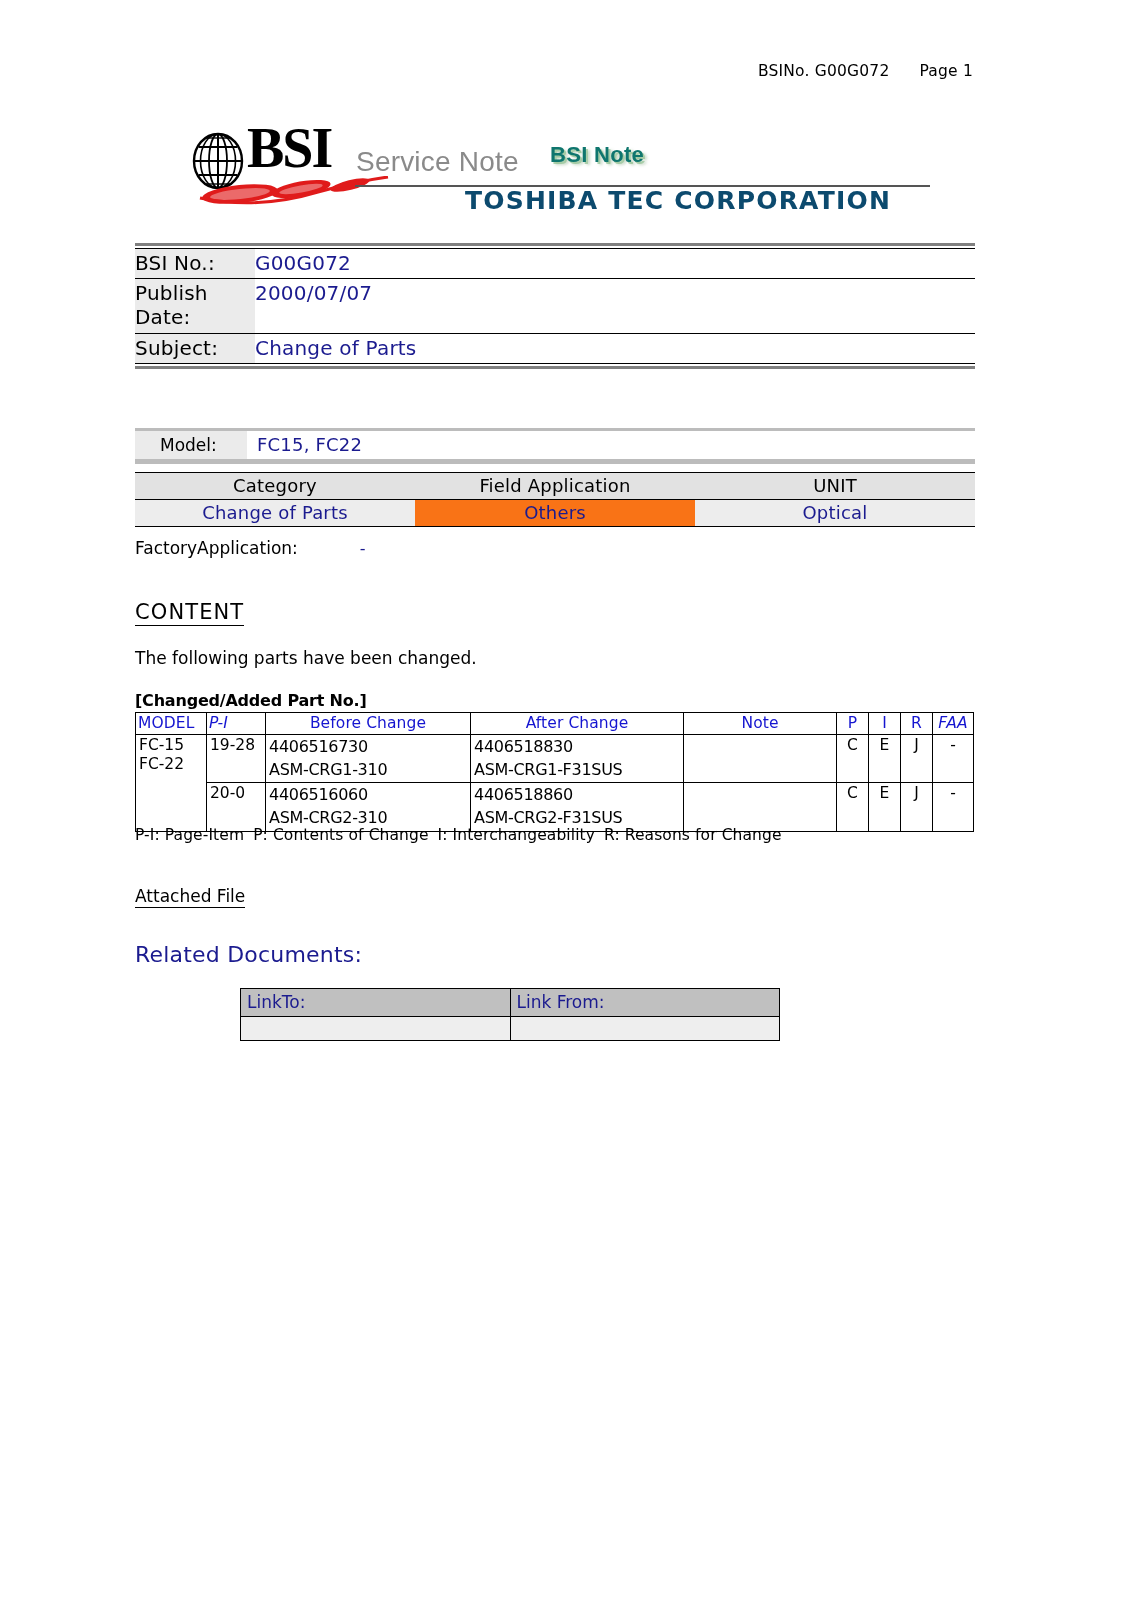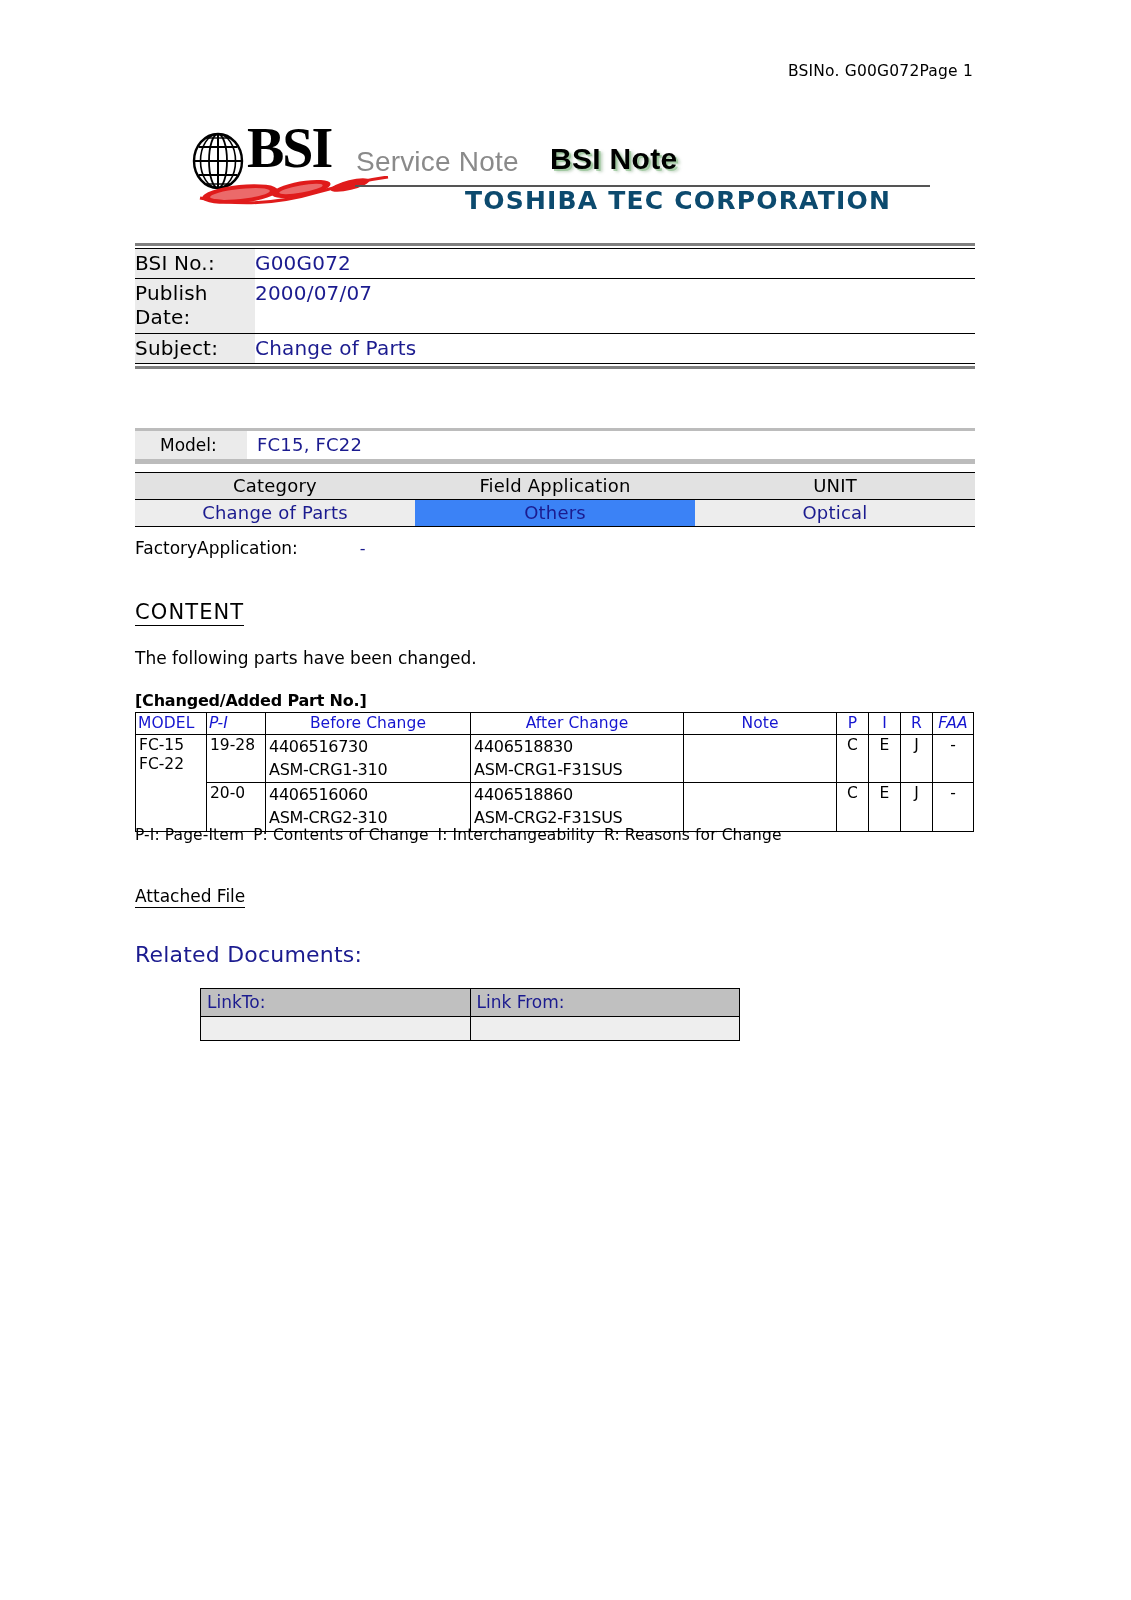--- a/index.html
+++ b/index.html
@@ -25,21 +25,21 @@
   
   .doc-header {
     position: absolute;
     top: 62px;
     right: 158px;
     font-size: 15.5px;
     letter-spacing: 0.2px;
     white-space: nowrap;
     color: #000;
   }
-  .doc-header .hdr-page { }
+  .doc-header .hdr-page { margin-left: 30px; }
 
   
   .logo-block {
     position: absolute;
     top: 128px;
     left: 190px;
     width: 740px;
     height: 90px;
   }
   .globe {
@@ -68,22 +68,22 @@
     font-size: 28px;
     color: #8a8a8a;
     letter-spacing: 0.2px;
   }
   .bsi-note-green {
     position: absolute;
     left: 360px;
     top: 14px;
     font-family: "Liberation Sans", sans-serif;
     font-weight: bold;
-    font-size: 30px;
-    color: #000000;
+    font-size: 22px;
+    color: #0f766e;
     text-shadow: 2px 2px 0 rgba(120,180,120,.55), 4px 3px 3px rgba(90,140,90,.35);
     letter-spacing: 0.3px;
   }
   .red-swoosh {
     position: absolute;
     left: 8px;
     top: 48px;
     width: 200px;
     height: 30px;
   }
@@ -199,21 +199,21 @@
     background: #e2e2e2;
     color: #000;
     border-top: 1px solid #000;
     border-bottom: 1px solid #000;
   }
   table.cat tbody td {
     color: #1b1b8f;
     border-bottom: 1px solid #000;
   }
   table.cat tbody td.shade { background: #ededed; }
-  table.cat tbody td.plain { background: #3b82f6; }
+  table.cat tbody td.plain { background: #f97316; }
 
   
   .factory {
     position: absolute;
     left: 135px;
     top: 538px;
     font-size: 17px;
     color: #000;
     white-space: nowrap;
   }
@@ -346,20 +346,21 @@
   .related-wrap {
     position: absolute;
     left: 200px;
     top: 988px;
     width: 540px;
   }
   table.related {
     width: 100%;
     border-collapse: collapse;
     table-layout: fixed;
+    margin-left: 40px;
   }
   table.related th, table.related td {
     border: 1px solid #000;
     font-weight: normal;
     text-align: left;
     font-size: 17px;
     padding: 2px 0 3px 6px;
     height: 22px;
   }
   table.related thead th {

